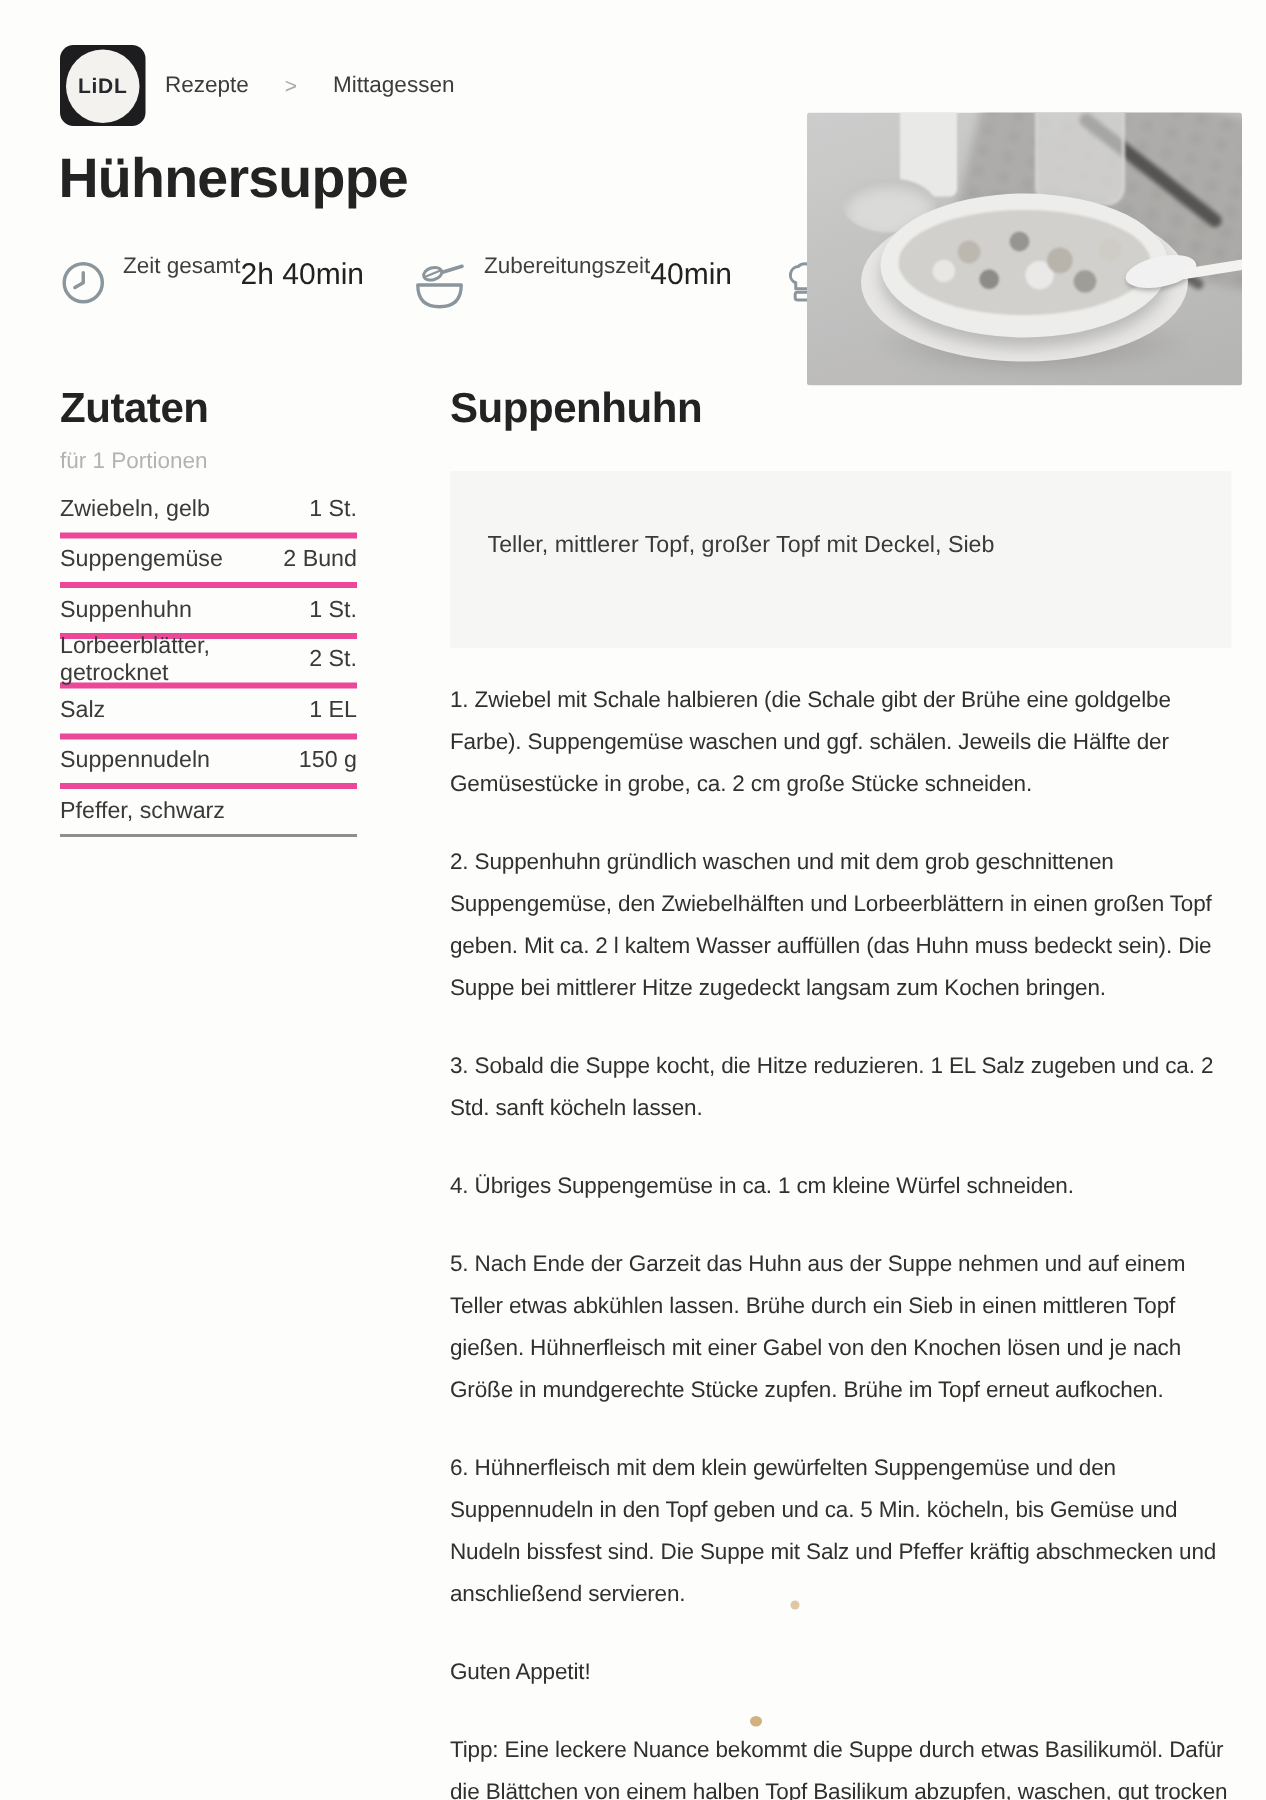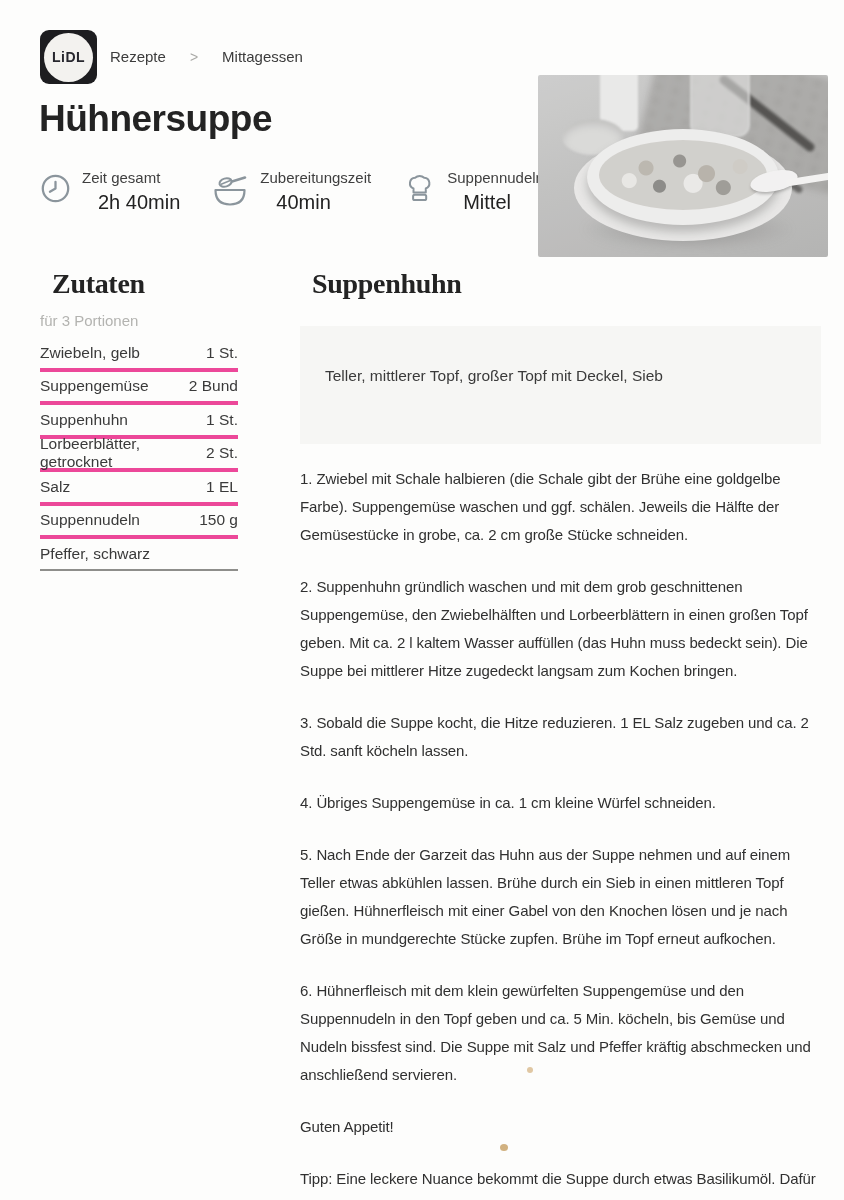--- a/index.html
+++ b/index.html
@@ -20,23 +20,23 @@
   .breadcrumb a { color:#3c3c3c; text-decoration:none; cursor:pointer; }
   .crumb-sep { color:#a9a9a6; font-size:14px; }
 
   .title { position:absolute; left:39px; top:98px; margin:0; font-size:37px; line-height:42px;
     font-weight:700; letter-spacing:-.5px; color:#232323; }
 
   
   .meta { position:absolute; left:40px; top:168px; display:flex; gap:32px; }
   .meta-item { display:flex; gap:11px; }
   .meta-icon { flex:0 0 auto; margin-top:5px; }
-  .meta-texts { display:flex; flex-direction:column; }
+  .meta-texts { display:flex; flex-direction:row; }
   .meta-label { font-size:15px; color:#3f3f3f; line-height:19px; }
-  .meta-value { font-size:20px; color:#222; line-height:26px; margin-top:2px;margin-left:16px; }
+  .meta-value { font-size:20px; color:#222; line-height:26px; margin-top:2px; }
 
   
   .photo { position:absolute; left:538px; top:75px; width:290px; height:182px; overflow:hidden;
     border-radius:2px; filter:saturate(.25) contrast(.93) brightness(1.02); }
   .ph-bg { position:absolute; inset:0; background:linear-gradient(160deg,#cfcfcd 0%,#c4c3c0 40%,#b6b4af 100%); }
   .ph-board { position:absolute; top:-14px; right:-28px; width:210px; height:112px; background:#a8a399;
     border-radius:10px; transform:rotate(14deg); filter:blur(3px); opacity:.75;
     background-image:radial-gradient(#6f6b60 1.5px, transparent 2.2px); background-size:17px 14px; }
   .ph-knife1 { position:absolute; top:34px; right:2px; width:118px; height:9px; background:#544f46;
     border-radius:5px; transform:rotate(38deg); filter:blur(1.5px); }
@@ -66,21 +66,21 @@
       radial-gradient(circle at 84% 38%, #d8cdb4 7px, transparent 8px),
       #d8d1c1;
     filter:blur(.6px); }
   .ph-spoonhead { position:absolute; bottom:66px; left:212px; width:48px; height:20px; border-radius:50%;
     background:#f6f5f1; transform:rotate(-12deg); box-shadow:0 2px 3px rgba(90,88,82,.4); }
   .ph-spoonhandle { position:absolute; bottom:74px; left:248px; width:46px; height:7px; border-radius:4px;
     background:#f7f6f2; transform:rotate(-9deg); }
 
   
   .ingredients { position:absolute; left:40px; top:256px; width:198px; }
-  .section-title { margin:12px; font-size:28px; line-height:32px; font-weight:700; color:#232323; letter-spacing:-.3px;font-family:Liberation Serif, serif; }
+  .section-title { margin:0; font-size:28px; line-height:32px; font-weight:700; color:#232323; letter-spacing:-.3px; }
   .portions { margin-top:11px; font-size:15px; color:#b3b3b0; }
   .ing-table { margin-top:9px; }
   .ing-row { display:flex; justify-content:space-between; align-items:center; height:29.5px;
     border-bottom:4px solid #ec4899; font-size:15.5px; color:#3a3a3a; }
   .ing-row:last-child { border-bottom:2px solid #8e8e8b;text-align:center; }
   .ing-amount { text-align:right; white-space:nowrap; padding-left:6px; }
 
   
   .preparation { position:absolute; left:300px; top:256px; width:521px; }
   .utensils-box { box-sizing:border-box; margin-top:26px; width:100%; height:118px;
@@ -166,21 +166,21 @@
     <div class="ph-shadow"></div>
     <div class="ph-plate"></div>
     <div class="ph-bowl"></div>
     <div class="ph-soup"></div>
     <div class="ph-spoonhead"></div>
     <div class="ph-spoonhandle"></div>
   </div>
 
   <aside class="ingredients">
     <h2 class="section-title">Zutaten</h2>
-    <div class="portions">für 3 Portionen</div>
+    <div class="portions">für 1 Portionen</div>
     <div class="ing-table">
       <div class="ing-row">
         <span class="ing-name">Zwiebeln, gelb</span>
         <span class="ing-amount">1 St.</span>
       </div>
       <div class="ing-row">
         <span class="ing-name">Suppengemüse</span>
         <span class="ing-amount">2 Bund</span>
       </div>
       <div class="ing-row">

